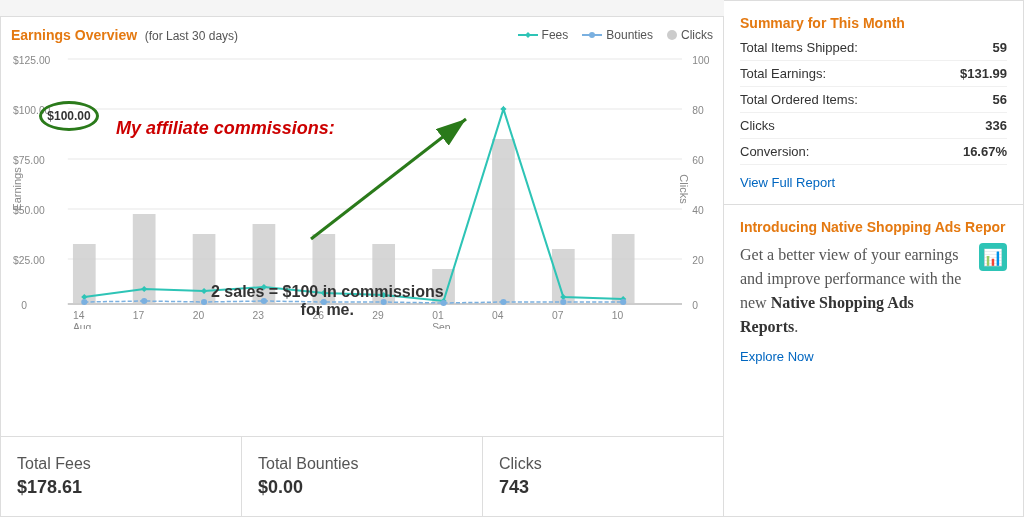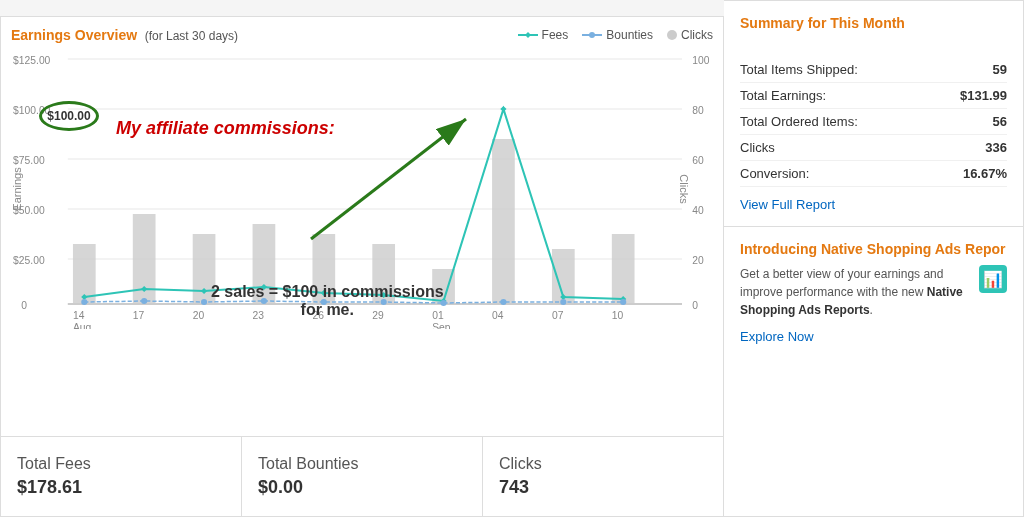--- a/index.html
+++ b/index.html
@@ -137,21 +137,21 @@
       flex-direction: column;
     }
     .summary-section {
       padding: 14px 16px;
       border-bottom: 1px solid #ddd;
     }
     .summary-title {
       color: #e47911;
       font-size: 14px;
       font-weight: bold;
-      margin-bottom: 26px;
+      margin-bottom: 4px;
     }
     .summary-row {
       display: flex;
       justify-content: space-between;
       padding: 5px 0;
       border-bottom: 1px solid #f0f0f0;
       font-size: 13px;
     }
     .summary-row:last-child { border-bottom: none; }
     .summary-key { color: #333; }
@@ -180,24 +180,25 @@
       font-size: 14px;
       font-weight: bold;
       margin-bottom: 8px;
     }
     .native-ads-body {
       display: flex;
       gap: 8px;
       align-items: flex-start;
     }
     .native-ads-text {
-      font-size: 12px;
+      font-size: 16px;
       color: #555;
       line-height: 1.5;
       flex: 1;
+      font-family: Liberation Serif, serif;
     }
     .native-ads-text strong {
       color: #333;
     }
     .native-ads-icon {
       width: 28px;
       height: 28px;
       background: #2ec4b6;
       border-radius: 4px;
       display: flex;

